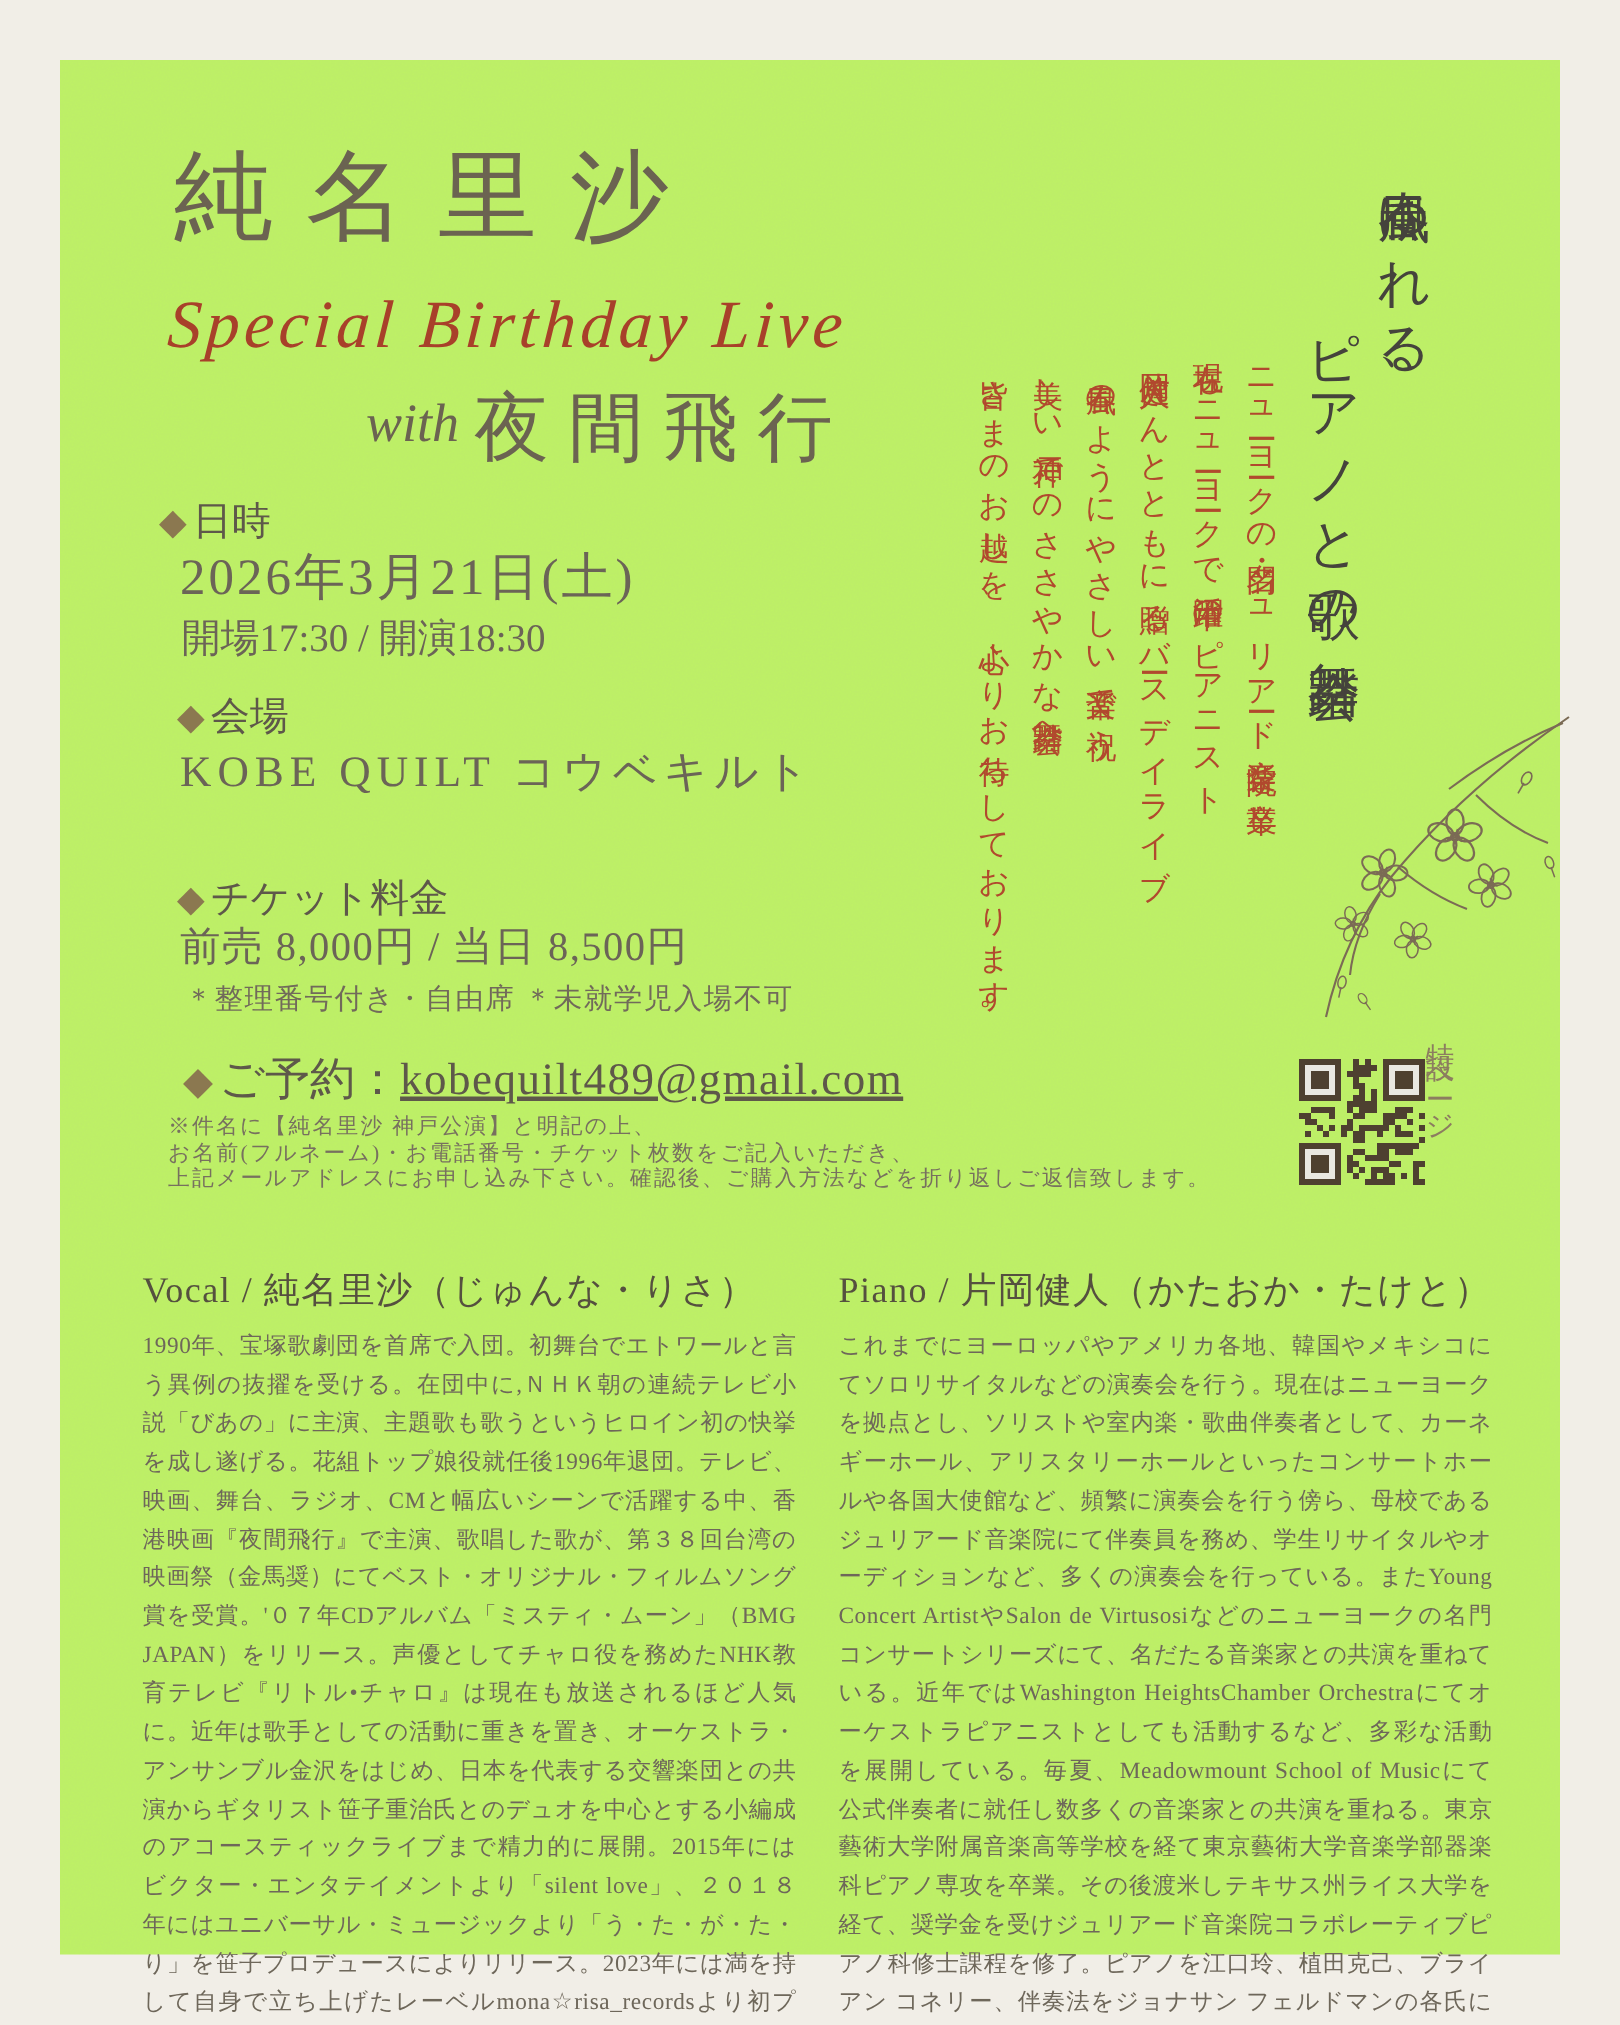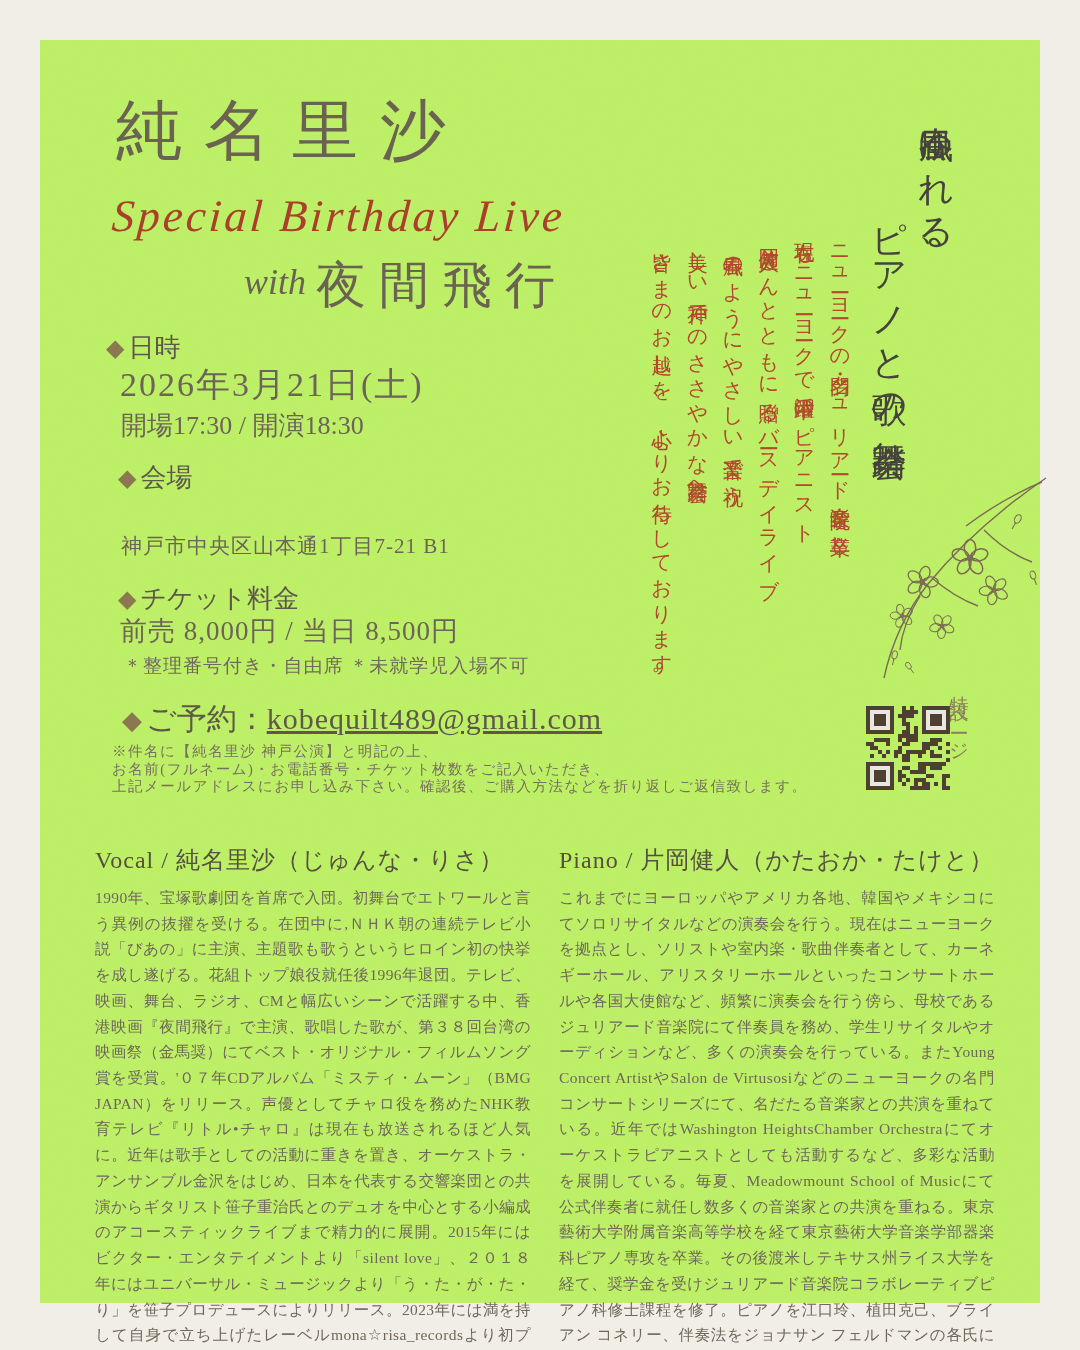--- a/index.html
+++ b/index.html
@@ -105,21 +105,21 @@
 
   <div class="sec-heading pos-date-h">
     <span class="dia">◆</span><span>日時</span>
   </div>
   <div class="val pos-date-v">2026年3月21日(土)</div>
   <div class="val pos-date-t">開場17:30 / 開演18:30</div>
 
   <div class="sec-heading pos-venue-h">
     <span class="dia">◆</span><span>会場</span>
   </div>
-  <div class="val pos-venue-a">神戸市中央区山本通1丁目7-21 B1</div>
+  <div class="val pos-venue-n">KOBE QUILT コウベキルト</div>
 
   <div class="sec-heading pos-ticket-h">
     <span class="dia">◆</span><span>チケット料金</span>
   </div>
   <div class="val pos-ticket-p">前売 8,000円 / 当日 8,500円</div>
   <div class="val pos-ticket-n">＊整理番号付き・自由席 ＊未就学児入場不可</div>
 
   <div class="resv-line">
     <span class="dia">◆</span><span>ご予約：</span><span class="resv-email">kobequilt489@gmail.com</span>
   </div>

